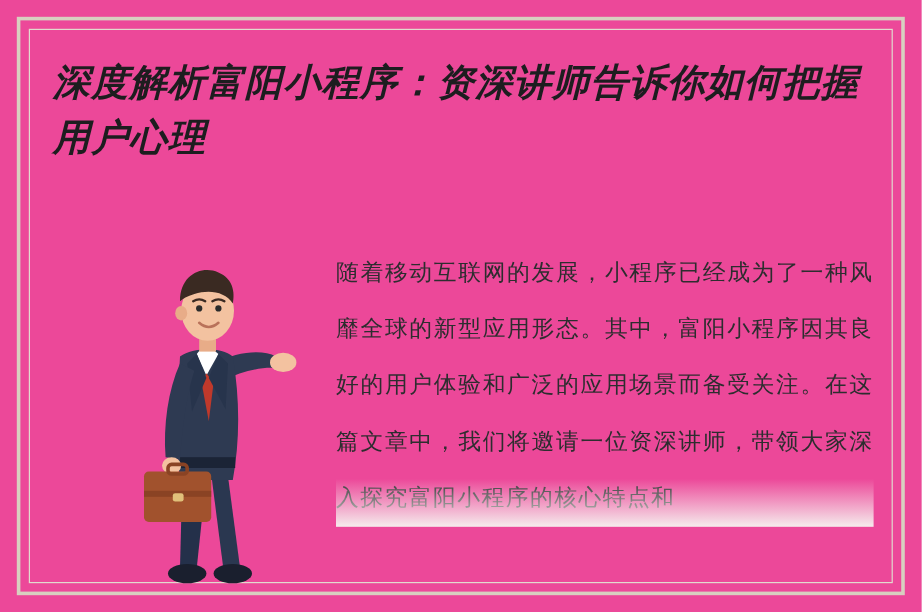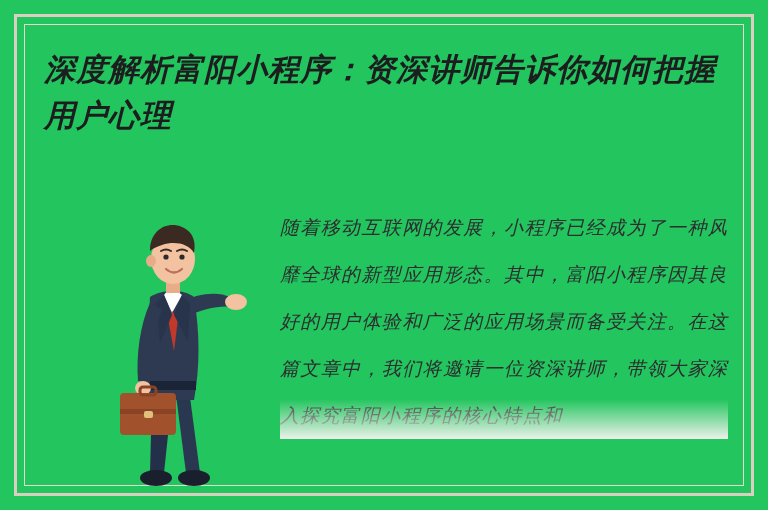--- a/index.html
+++ b/index.html
@@ -11,21 +11,21 @@
     height: 510px;
     overflow: hidden;
     background: #f7f5f2;
     font-family: "Liberation Sans", sans-serif;
   }
 
   .page {
     position: relative;
     width: 768px;
     height: 510px;
-    background: #22c55e;
+    background: #ec4899;
     box-sizing: border-box;
   }
 
   
   .frame-outer {
     position: absolute;
     left: 14px;
     top: 14px;
     right: 14px;
     bottom: 14px;
@@ -62,21 +62,20 @@
     margin: 6px 0 0 4px;
     width: 700px;
   }
 
   .body-area {
     position: absolute;
     left: 0;
     top: 135px;
     right: 0;
     bottom: 0;
-    font-style: italic;
   }
 
   
   .illustration {
     position: absolute;
     left: 50px;
     top: 10px;
     width: 160px;
     height: 330px;
   }

